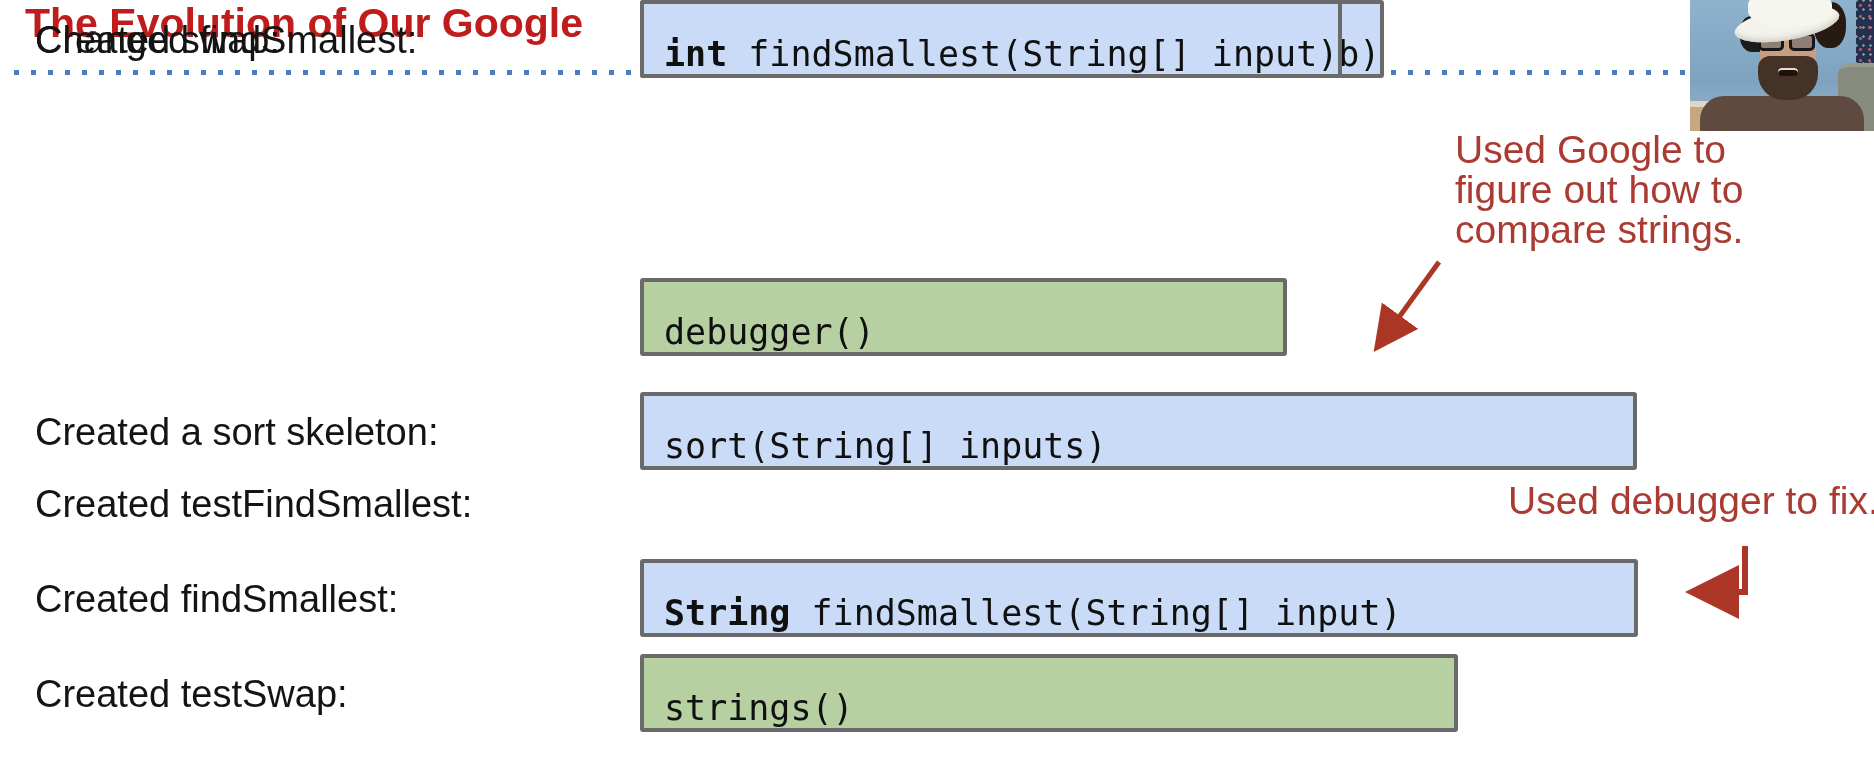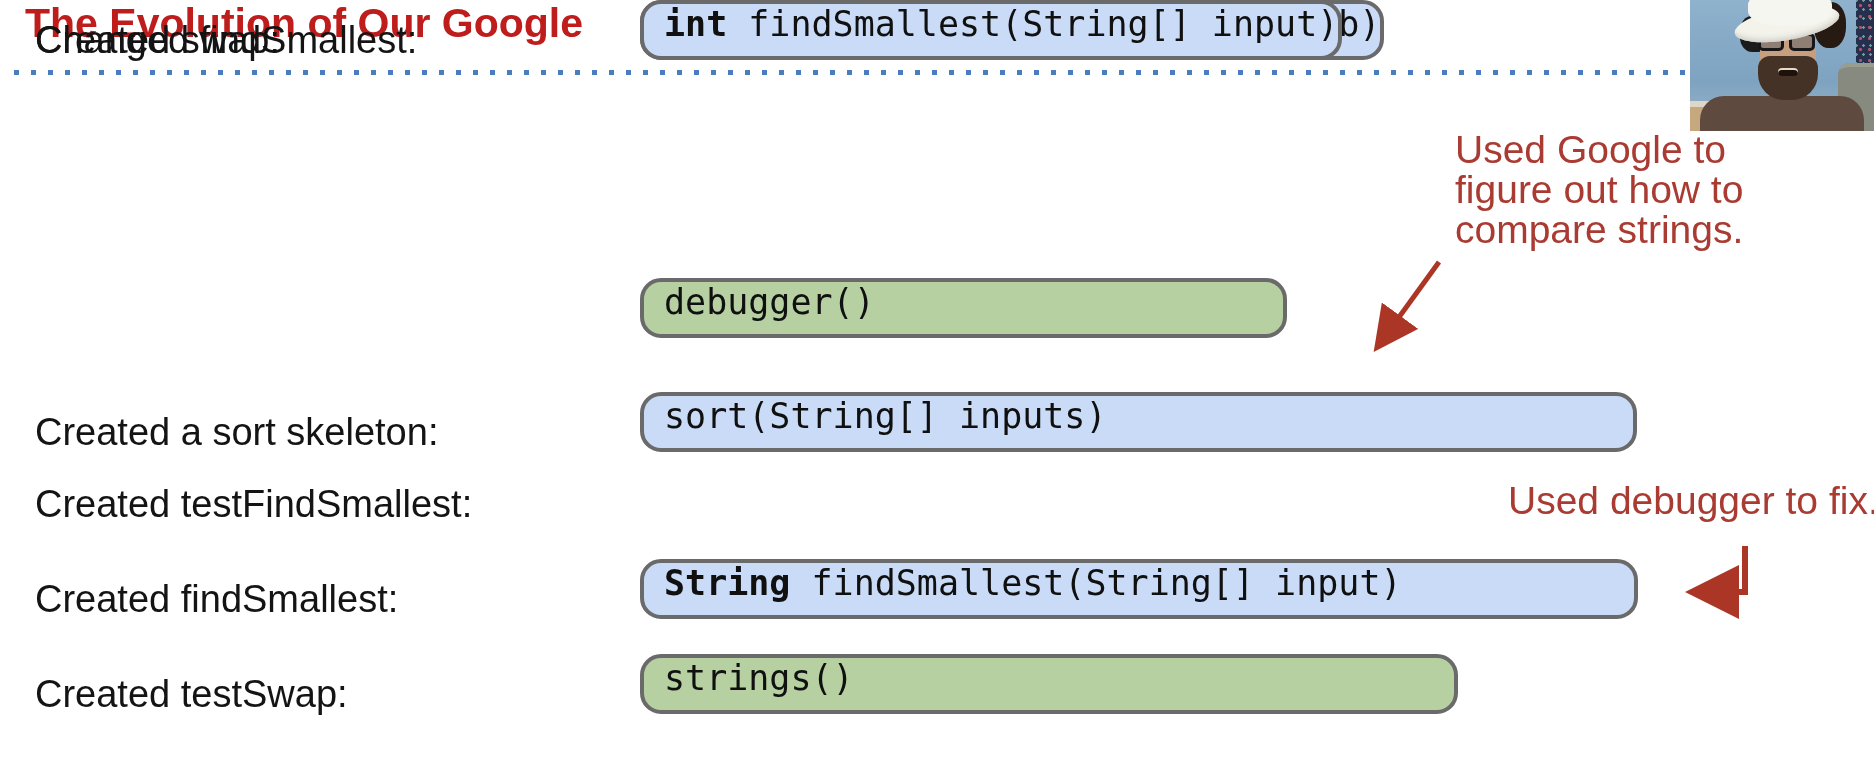--- a/index.html
+++ b/index.html
@@ -20,23 +20,23 @@
 
   .title{position:absolute;left:25px;top:0px;font-size:41px;font-weight:bold;
     color:var(--title-red);letter-spacing:0px;white-space:nowrap}
 
   .dotted-rule{position:absolute;left:14px;top:70px;width:1672px;height:5px;
     background:repeating-linear-gradient(to right,var(--dotted-rule-blue) 0 5px,transparent 5px 17px)}
 
   .row{position:absolute;left:0;width:1874px;height:78px}
   .row .label{position:absolute;left:35px;top:50%;transform:translateY(-46%);
     font-size:38px;color:var(--label-ink);white-space:nowrap}
-  .row .code-box{position:absolute;left:640px;top:0;height:60px;
-    border:4px solid var(--box-border-gray);border-radius:21px;
-    display:flex;align-items:flex-start;padding-left:20px;
+  .row .code-box{position:absolute;left:640px;top:0;height:78px;
+    border:4px solid var(--box-border-gray);border-radius:3px;
+    display:flex;align-items:flex-end;padding-left:20px;
     font-family:"DejaVu Sans Mono",monospace;font-size:35px;color:var(--code-ink);
     white-space:pre}
   .code-box.green{background:var(--test-box-green)}
   .code-box.blue{background:var(--impl-box-blue)}
   .code-box .kw{font-weight:bold;white-space:pre}
   .code-box .code{white-space:pre}
   .row:nth-of-type(1){top:90px}  .row:nth-of-type(1) .code-box{width:647px}
   .row:nth-of-type(2){top:184px} .row:nth-of-type(2) .code-box{width:647px}
   .row:nth-of-type(3){top:278px} .row:nth-of-type(3) .code-box{width:647px}
   .row:nth-of-type(4){top:392px} .row:nth-of-type(4) .code-box{width:997px}

